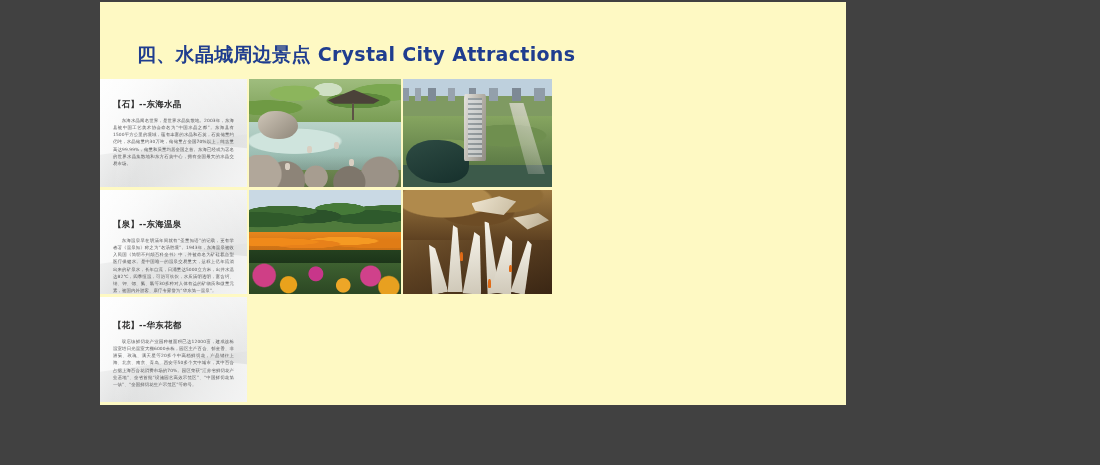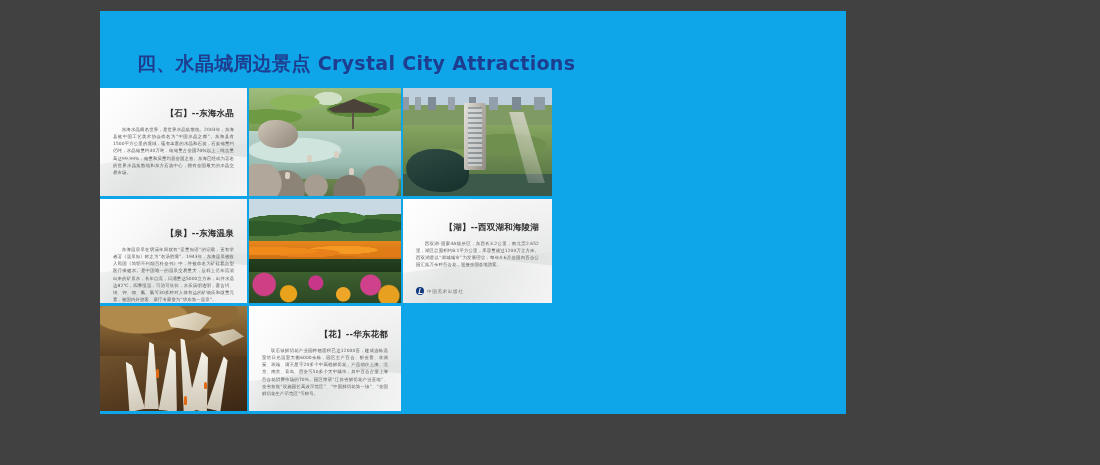--- a/index.html
+++ b/index.html
@@ -3,23 +3,23 @@
 <meta charset="utf-8">
 <style>
   html,body{margin:0;padding:0;}
   body{
     width:1100px;height:465px;
     background:#414141;
     font-family:"DejaVu Sans","Liberation Sans",sans-serif;
     overflow:hidden;
   }
   .page{
-    position:absolute;left:100px;top:11px;
+    position:absolute;left:100px;top:2px;
     width:746px;height:403px;
-    background:#0ea5e9;
+    background:#fef9c3;
   }
   .title{
     position:absolute;left:37px;top:40px;
     font-size:19px;font-weight:bold;
     color:#1f3d8f;
     letter-spacing:0.3px;
     white-space:nowrap;
   }
   .title .en{margin-left:7px;}
   .grid{
@@ -54,21 +54,20 @@
     transform:rotate(6deg);
     pointer-events:none;
   }
   .panel-inner{position:relative;z-index:2;padding:20px 13px 8px 13px;}
   .panel.mid .panel-inner{padding-top:29px;}
   .panel.low .panel-inner{padding-top:23px;}
   .p-head{
     font-size:8.5px;font-weight:bold;color:#2f2f2f;
     letter-spacing:0.2px;margin:0 0 6px 0;
     white-space:nowrap;
-    text-align:right;
   }
   .p-body{
     font-size:4.4px;line-height:1.62;color:#59595b;
     text-align:justify;text-indent:2em;
     margin:0;
     letter-spacing:0.1px;
   }
   .logo{
     position:absolute;left:13px;bottom:8px;z-index:3;
     display:flex;align-items:center;gap:3px;
@@ -293,30 +292,20 @@
       </div>
     </div>
 
     <div class="cell photo ph-flower">
       <div class="treeline"></div>
       <div class="orangeband"></div>
       <div class="darkband"></div>
       <div class="mixbed"></div>
     </div>
 
-    <div class="cell panel low">
-      <div class="panel-inner">
-        <div class="p-head">【湖】--西双湖和海陵湖</div>
-        <div class="p-body">西双湖-国家4A级景区，东西长3.2公里，南北宽2.652里，湖区总面积约8.1平方公里，库容量超过1200万立方米。西双湖是以“湖城城市”为发展理念，每年4-6月全国内百合公园汇集万余种百合花，迎接全国各地游客。</div>
-      </div>
-      <div class="logo">
-        <span class="logo-mark"></span>
-        <span class="logo-text">中国美术出版社</span>
-      </div>
-    </div>
 
     <div class="cell photo ph-cave">
       <div class="ceiling"></div>
       <div class="slabA"></div>
       <div class="slabB"></div>
       <div class="xtal x5"></div>
       <div class="xtal x1"></div>
       <div class="xtal x2"></div>
       <div class="xtal x3"></div>
       <div class="xtal x4"></div>

